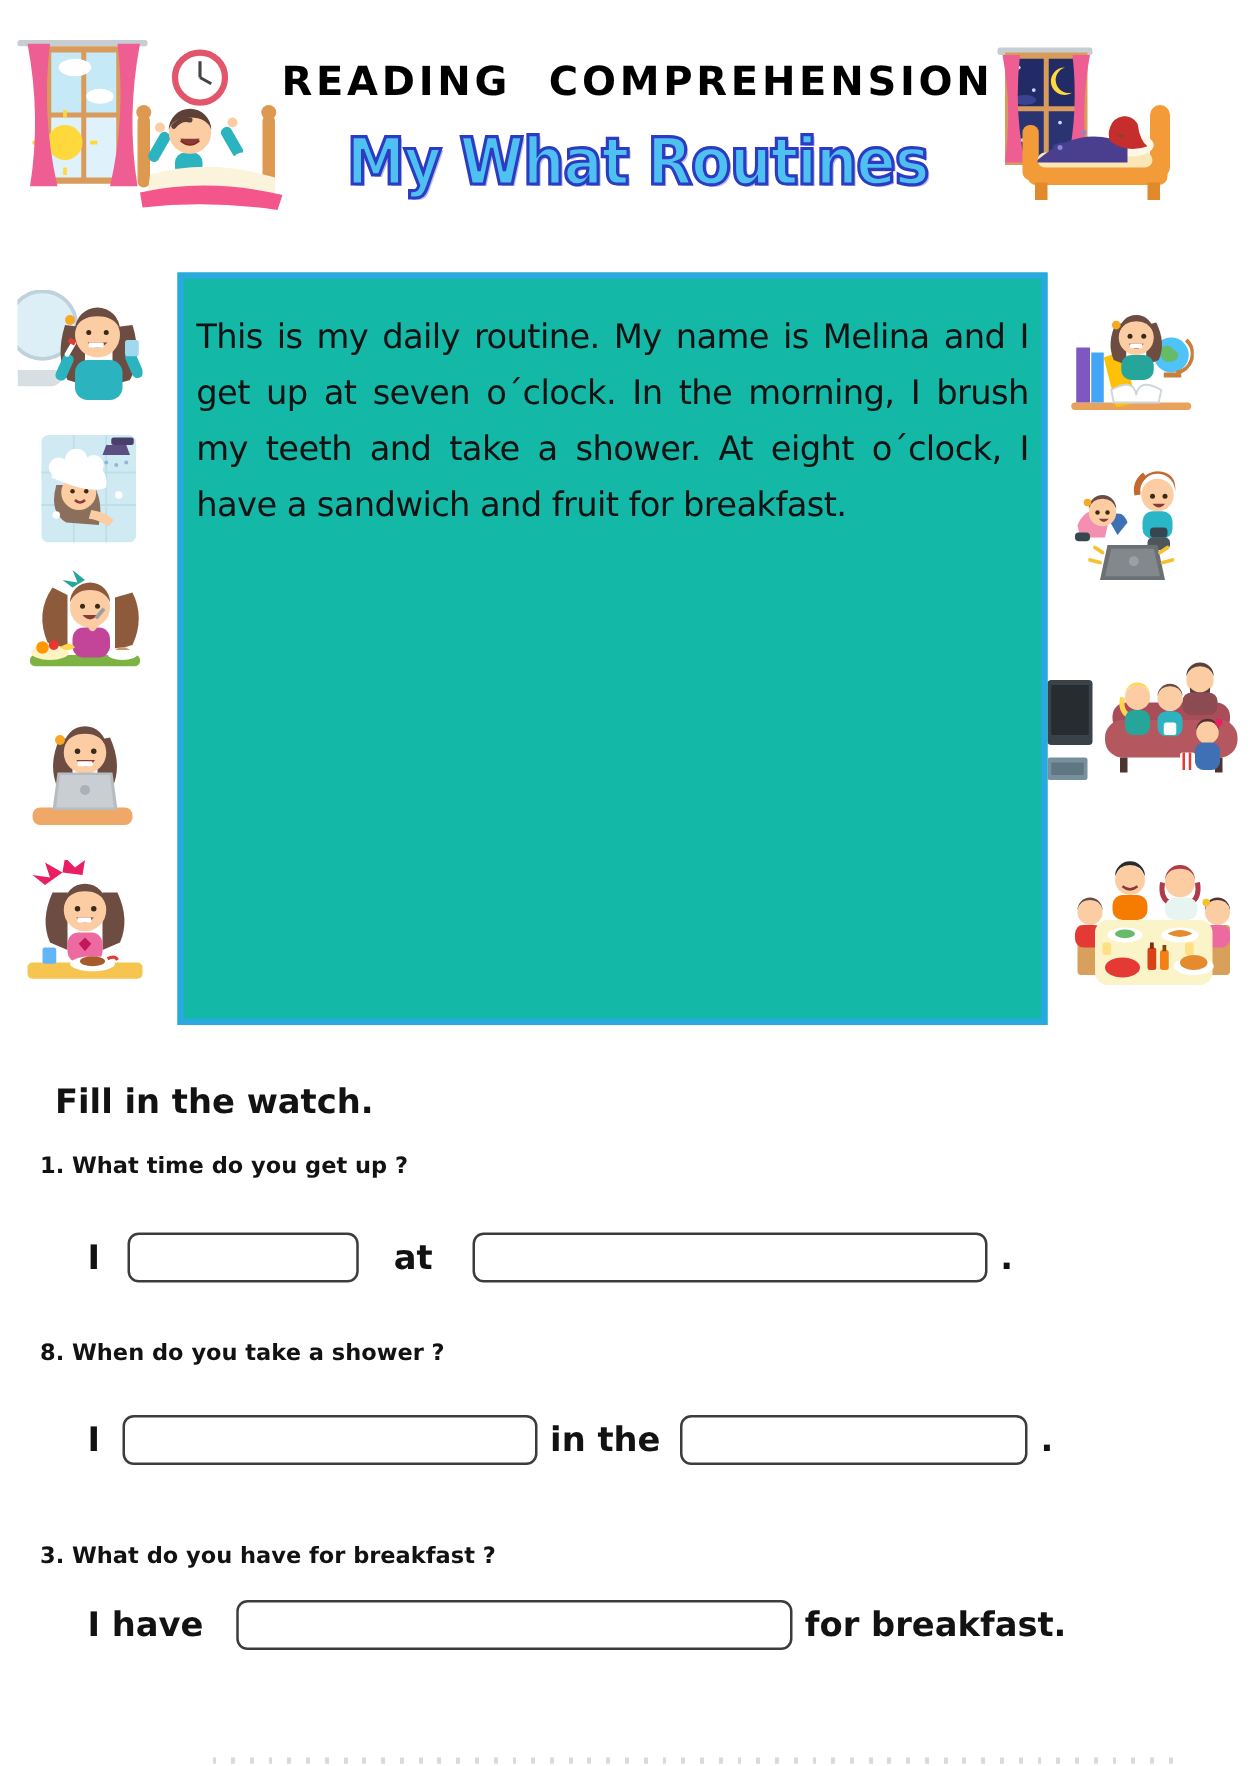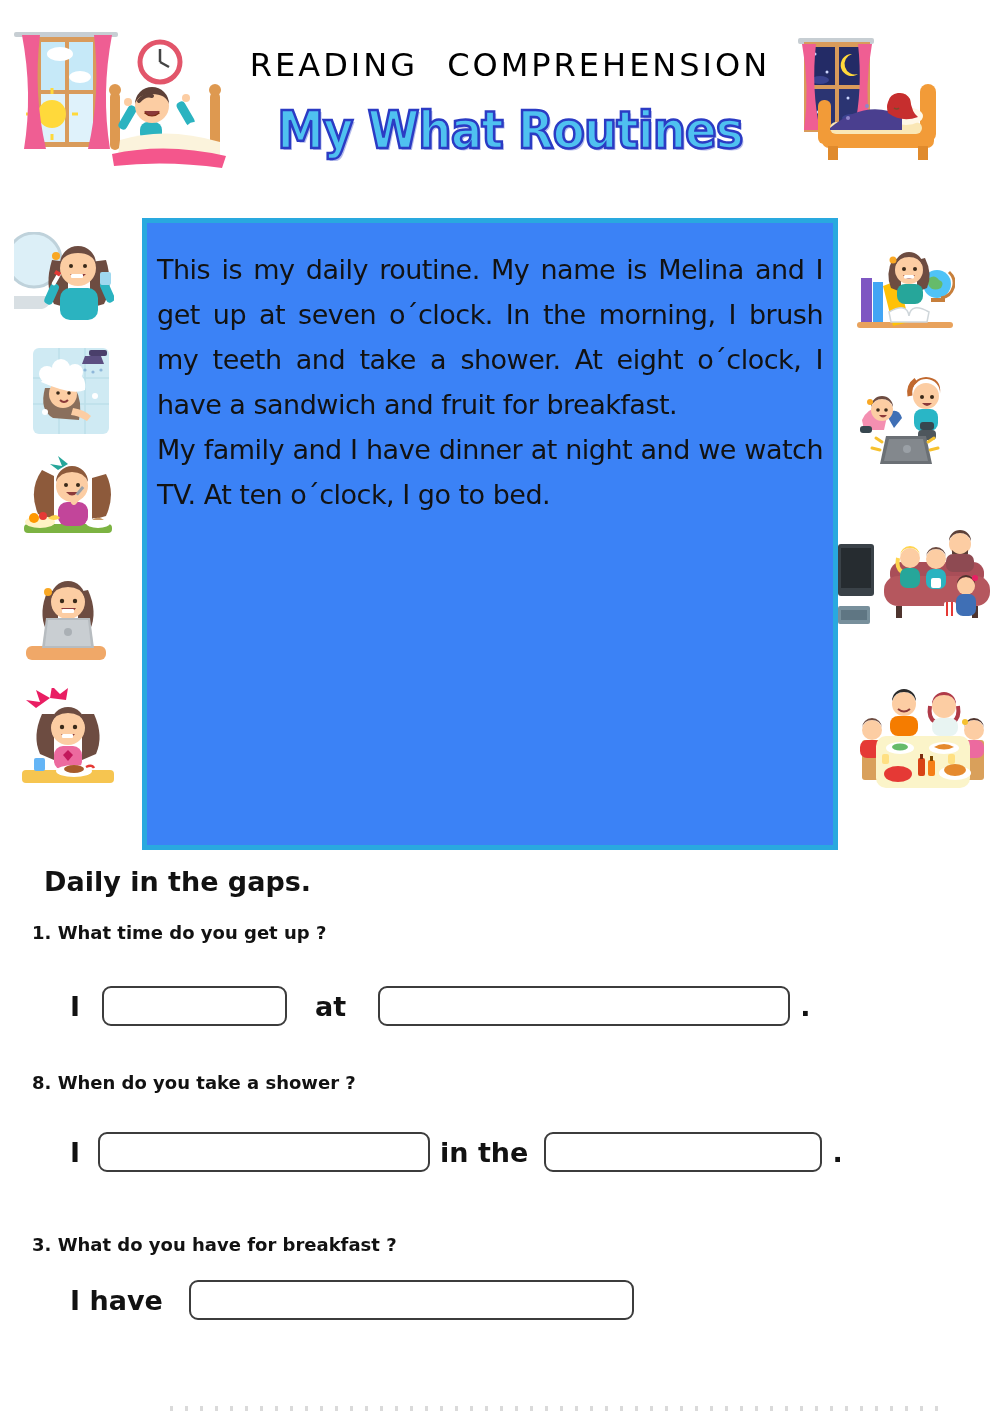--- a/index.html
+++ b/index.html
@@ -16,41 +16,41 @@
     color:var(--ink);
     position:relative;
     overflow:hidden;
   }
   .abs{position:absolute;}
 
   
   .main-title{
     top:46px;left:215px;width:590px;
     text-align:center;
-    font-size:32px;font-weight:400;
+    font-size:32px;font-weight:700;
     letter-spacing:3px;word-spacing:16px;
     color:#000;
   }
   .sub-title{
     top:100px;left:150px;width:720px;
     text-align:center;
     font-size:52px;font-weight:800;
     color:var(--title-fill);
     -webkit-text-stroke:2.5px var(--title-stroke);
     text-shadow:2px 2px 0 rgba(43,59,196,.35);
     letter-spacing:-1px;
     font-stretch:condensed;
   }
 
   
   .passage-box{
     top:218px;left:142px;width:666px;height:560px;
     border:5px solid var(--box-border);
-    padding:24px 10px 38px 10px;
-    background:#3b82f6;
+    padding:24px 10px 8px 10px;
+    background:#14b8a6;
   }
   .passage-box p{
     margin:0;
     font-size:27px;line-height:45px;
     text-align:justify;text-align-last:left;
     letter-spacing:-0.5px;
   }
 
   
   .fill-gaps{top:866px;left:44px;font-size:27px;font-weight:600;}
@@ -168,21 +168,20 @@
     <circle cx="85" cy="74" r="2" fill="#8F86c9"></circle>
       <circle cx="66" cy="86" r="2" fill="#8F86c9"></circle>
     <circle cx="118" cy="72" r="11" fill="#FCCDA3"></circle>
     <path d="M106 70 a12 12 0 0 1 22 -3 q2 14 8 18 q-16 6 -30 -4 q-2 -6 0 -11z" fill="#C62E2E"></path>
     <path d="M112 76 q3 2 5 0" stroke="#7C4a2d" stroke-width="1.6" fill="none"></path>
   </g>
 </svg>
 
 <div class="abs passage-box">
   <p>This is my daily routine. My name is Melina and I get up at seven o´clock. In the morning, I brush my teeth and take a shower. At eight o´clock, I have a sandwich and fruit for breakfast.</p>
-  <p>My family and I have dinner at night and we watch TV. At ten o´clock, I go to bed.</p>
 </div>
 
 <svg class="abs" style="top:232px;left:14px" width="100" height="95" viewBox="0 0 100 95">
   <ellipse cx="20" cy="28" rx="27" ry="27" fill="#DCEFF7" stroke="#BFD2DB" stroke-width="3"></ellipse>
   <path d="M0 64 h34 q5 10 -6 13 h-28z" fill="#D8DFE3"></path>
   <path d="M38 28 q-8 26 2 44 l14 4 l0 -46z" fill="#6D4C41"></path>
   <path d="M92 28 q8 26 -2 44 l-14 4 l0 -46z" fill="#6D4C41"></path>
   <circle cx="64" cy="36" r="18" fill="#FCCDA3"></circle>
   <path d="M46 32 a18 18 0 0 1 36 0 q-4 -11 -18 -11 q-14 0 -18 11z" fill="#6D4C41"></path>
   <circle cx="42" cy="24" r="4" fill="#F9A825"></circle>
@@ -423,21 +422,21 @@
   <rect x="66" y="80" width="7" height="18" rx="2" fill="#D84315"></rect>
     <rect x="68" y="76" width="3" height="5" fill="#7c2d12"></rect>
   <rect x="76" y="82" width="7" height="16" rx="2" fill="#F57F17"></rect>
     <rect x="78" y="78" width="3" height="5" fill="#7c4a03"></rect>
   <ellipse cx="103" cy="95" rx="16" ry="7" fill="#fff"></ellipse>
   <ellipse cx="103" cy="92" rx="11" ry="6" fill="#E58A2E"></ellipse>
   <rect x="30" y="76" width="7" height="10" rx="2" fill="#FFE082"></rect>
   <rect x="96" y="76" width="7" height="10" rx="2" fill="#FFE082"></rect>
 </svg>
 
-<div class="abs fill-gaps">Daily in the gaps.</div>
+<div class="abs fill-gaps">Fill in the watch.</div>
 
 <div class="abs q-label q1-label">1. What time do you get up ?</div>
 <div class="abs answer-row row1">
   <span class="pre">I</span>
   <input type="text" class="gap-input w185" style="">
   <span class="mid1">at</span>
   <input type="text" class="gap-input w410" style="">
   <span class="dot">.</span>
 </div>
 
@@ -447,15 +446,16 @@
   <input type="text" class="gap-input w330" style="">
   <span class="mid2">in the</span>
   <input type="text" class="gap-input w278" style="">
   <span class="dot">.</span>
 </div>
 
 <div class="abs q-label q3-label">3. What do you have for breakfast ?</div>
 <div class="abs answer-row row3">
   <span class="pre">I  have</span>
   <input type="text" class="gap-input w445" style="">
+  <span class="mid2">for breakfast.</span>
 </div>
 
 <div class="abs cutoff-strip"></div>
 
 </body></html>

